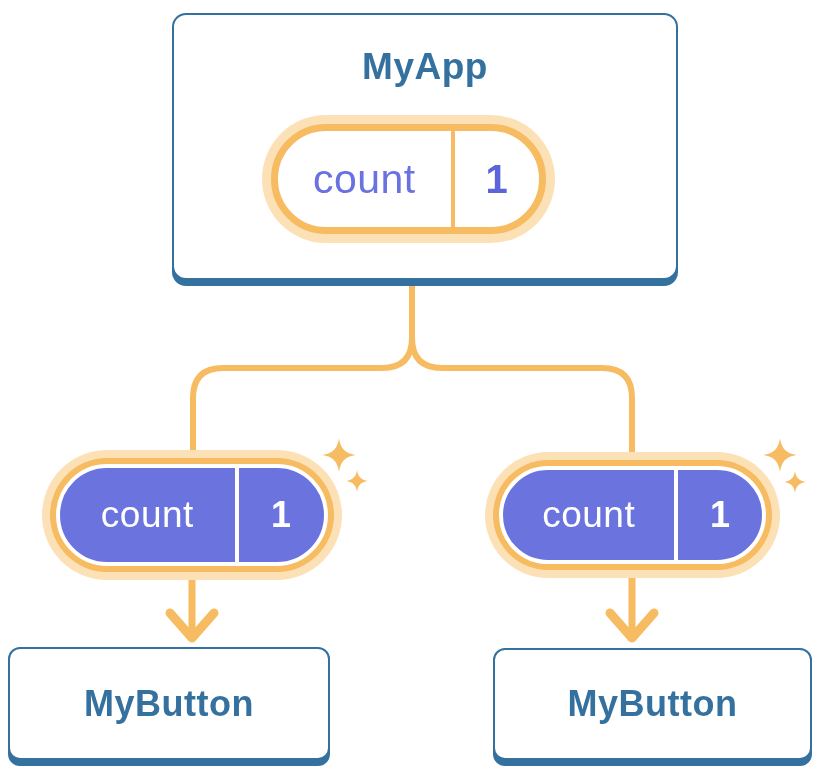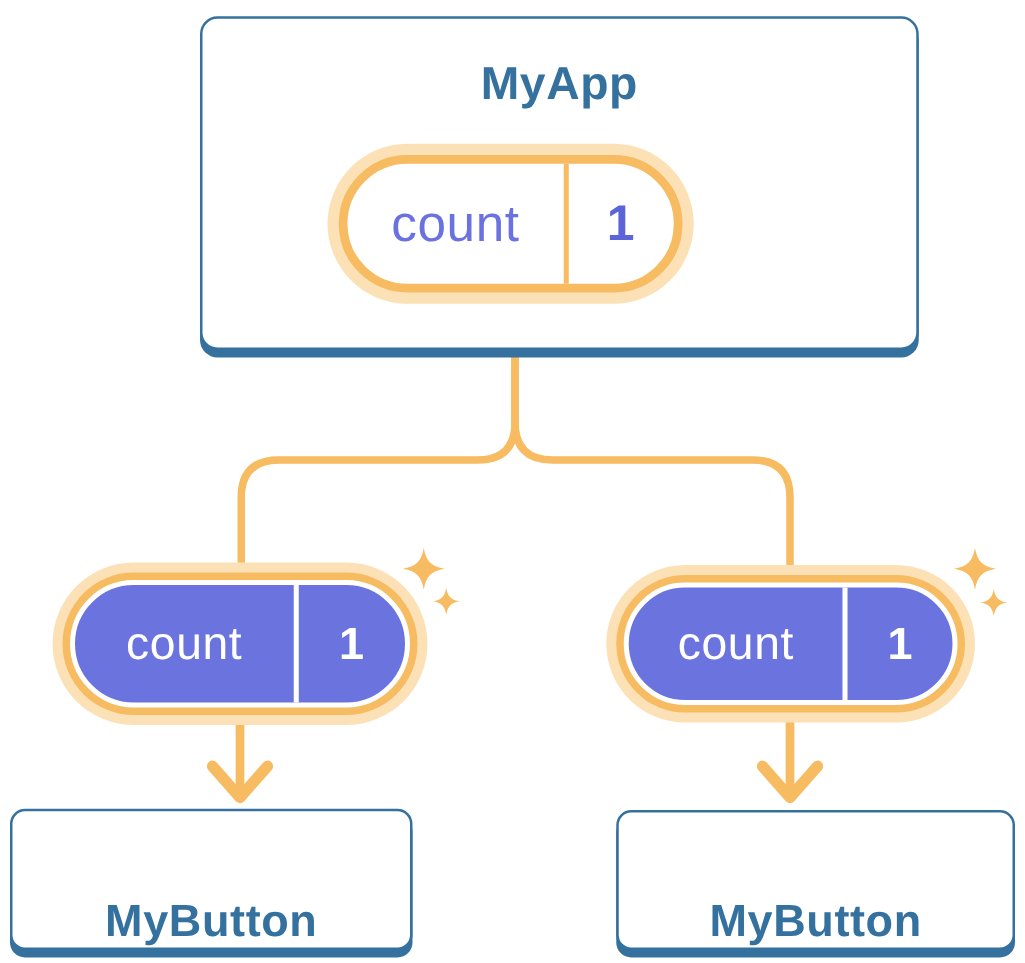--- a/index.html
+++ b/index.html
@@ -39,30 +39,30 @@
   .sparkle{fill:var(--orange);}
   
   .card{
     position:absolute;
     background:var(--white);
     border:2.5px solid var(--blue);
     border-radius:14px;
     box-shadow:0 6px 0 0 var(--blue);
     z-index:2;
   }
-  .card-root{left:160px;top:13px;width:575px;height:267px;}
+  .card-root{left:172px;top:13px;width:506px;height:267px;}
   .card-title{
     color:var(--blue);
     font-size:37px;font-weight:600;letter-spacing:.5px;
     text-align:center;
   }
   .card-root .card-title{margin-top:31px;}
   .card-leaf{
     width:322px;height:113px;border-radius:12px;
-    display:flex;align-items:flex-end;justify-content:center;
+    display:flex;align-items:center;justify-content:center;
   }
   .card-leaf-left{left:8px;top:647px;}
   .card-leaf-right{left:493px;top:648px;width:319px;height:112px;}
   .card-leaf .card-title{font-size:36px;}
   
   .pill{
     position:absolute;z-index:3;
     display:flex;align-items:stretch;
     border-radius:999px;
   }

